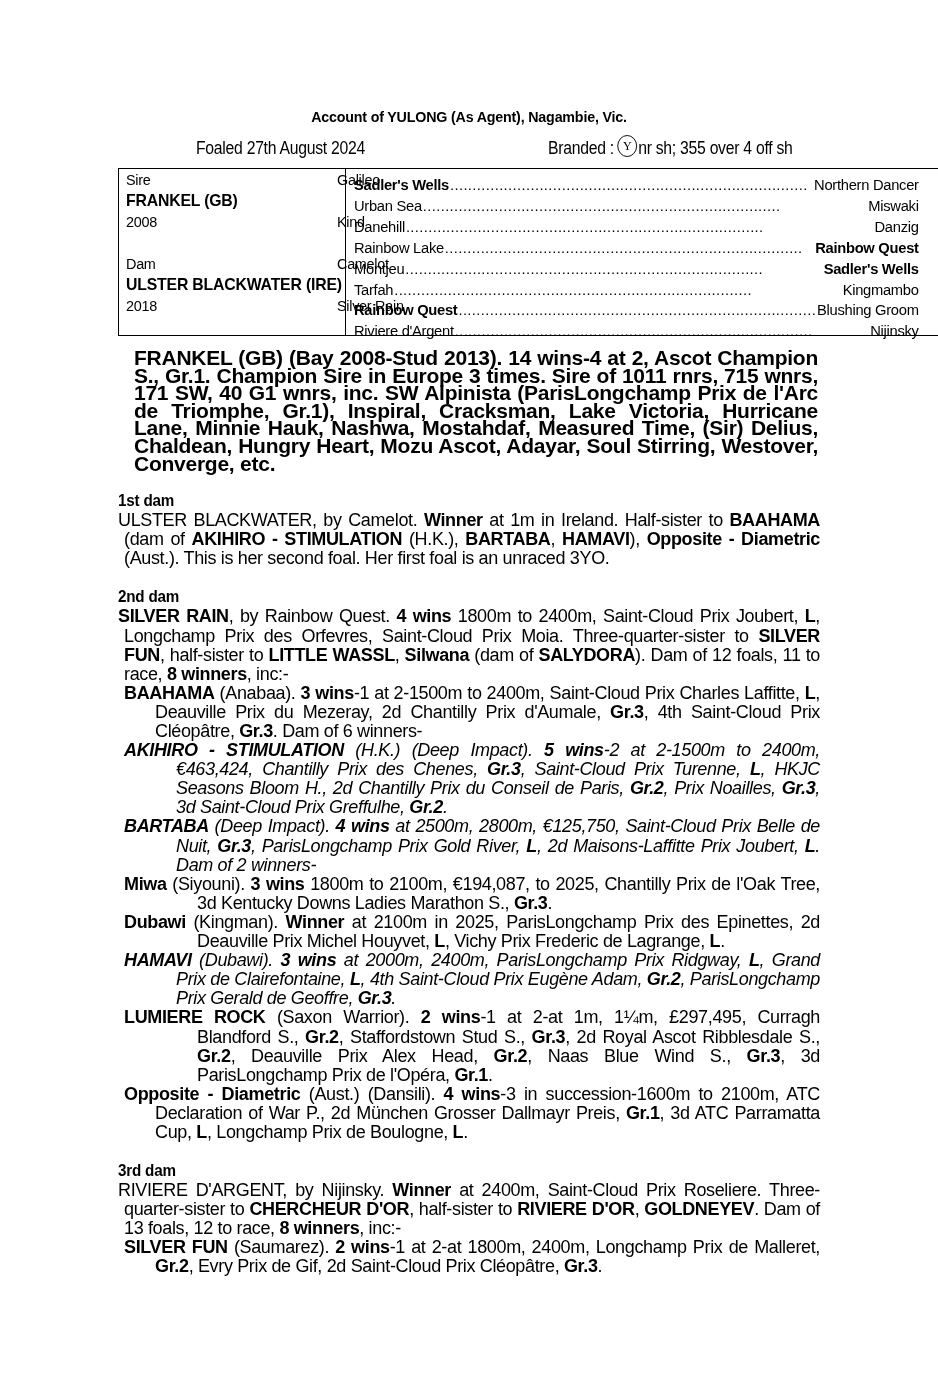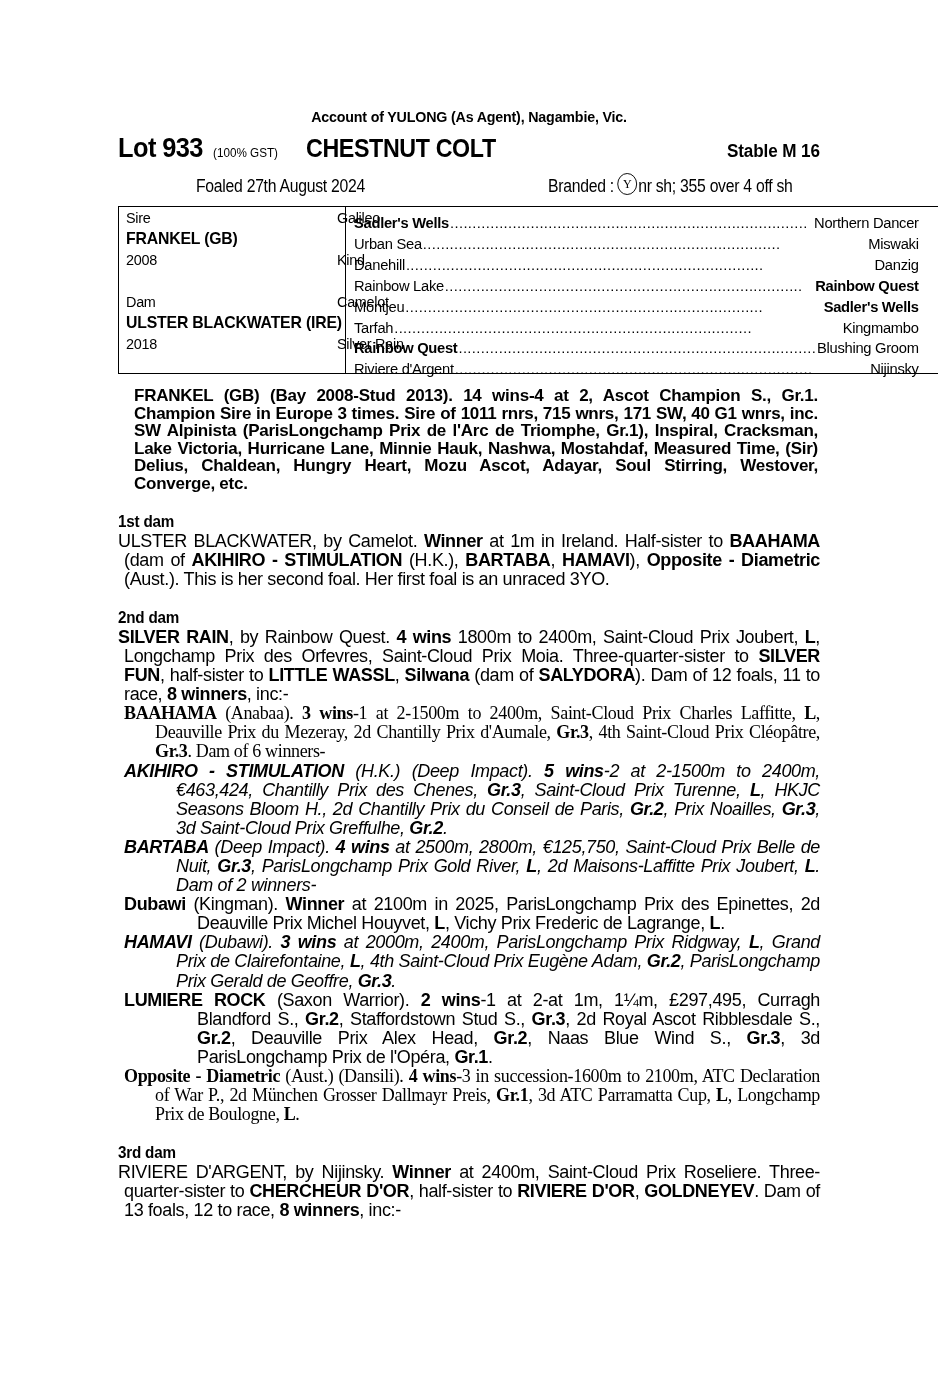--- a/index.html
+++ b/index.html
@@ -165,21 +165,21 @@
     color: #000;
   }
   .ped-right .gp .tail { flex: 0 0 auto; }
   .b { font-weight: bold; }
 
   
   .sire-blurb {
     margin: 13px 0 0 16px;
     width: 684px;
     font-weight: bold;
-    font-size: 17px;
+    font-size: 21px;
     line-height: 17.6px;
     text-align: justify;
     letter-spacing: -0.25px;
     font-family: "Liberation Sans", "DejaVu Sans", sans-serif;
   }
 
   
   .dam-head {
     font-weight: bold;
     font-size: 16px;
@@ -193,40 +193,34 @@
     margin: 0;
     font-size: 18px;
     line-height: 19.1px;
     text-align: justify;
     text-justify: inter-word;
     letter-spacing: -0.35px;
     word-spacing: 0px;
     hyphens: none;
   }
   p.entry.lvl0 { padding-left: 6px;  text-indent: -6px;  margin-left: 0px; }
-  p.entry.lvl1 { padding-left: 37px; text-indent: -31px; margin-left: 0px; font-family: Liberation Serif, serif; }
+  p.entry.lvl1 { padding-left: 37px; text-indent: -31px; margin-left: 0px; }
   p.entry.lvl2 { padding-left: 58px; text-indent: -52px; margin-left: 0px; font-style: italic; }
   p.entry.lvl3 { padding-left: 79px; text-indent: -73px; margin-left: 0px; }
   p.entry.lvl2b { padding-left: 58px; text-indent: -6px; margin-left: 0px; }
   p.entry .nm { font-weight: bold; }
   .entry-wrap { width: 702px; }
 </style>
 </head>
 <body>
 
 <div class="page">
 
   <div class="account-line">Account of YULONG (As Agent), Nagambie, Vic.</div>
 
-  <div class="lot-row">
-    <span class="lot-no">Lot 933</span>
-    <span class="gst">(100% GST)</span>
-    <span class="colour-sex">CHESTNUT COLT</span>
-    <span class="stable">Stable M 16</span>
-  </div>
 
   <div class="foaled-row">
     <span class="foaled">Foaled 27th August 2024</span>
     <span class="branded">
       <span>Branded :</span>
       <span class="brand-mark">
           <span>Y</span>
         </span>
       <span>nr sh; 355 over 4 off sh</span>
     </span>
@@ -293,21 +287,23 @@
   <div class="sire-blurb">FRANKEL (GB) (Bay 2008-Stud 2013). 14 wins-4 at 2, Ascot Champion S., Gr.1. Champion Sire in Europe 3 times. Sire of 1011 rnrs, 715 wnrs, 171 SW, 40 G1 wnrs, inc. SW Alpinista (ParisLongchamp Prix de l'Arc de Triomphe, Gr.1), Inspiral, Cracksman, Lake Victoria, Hurricane Lane, Minnie Hauk, Nashwa, Mostahdaf, Measured Time, (Sir) Delius, Chaldean, Hungry Heart, Mozu Ascot, Adayar, Soul Stirring, Westover, Converge, etc.</div>
 
   <div id="sections" class="entry-wrap">
       <div class="dam-head">1st dam</div>
       <p class="entry lvl0"><span>ULSTER BLACKWATER, by Camelot. </span><span class="nm">Winner</span><span> at 1m in Ireland. Half-sister to </span><span class="nm">BAAHAMA</span><span> (dam of </span><span class="nm">AKIHIRO - STIMULATION</span><span> (H.K.), </span><span class="nm">BARTABA</span><span>, </span><span class="nm">HAMAVI</span><span>), </span><span class="nm">Opposite - Diametric</span><span> (Aust.). This is her second foal. Her first foal is an unraced 3YO.</span></p>
       <div class="dam-head">2nd dam</div>
       <p class="entry lvl0"><span class="nm">SILVER RAIN</span><span>, by Rainbow Quest. </span><span class="nm">4 wins</span><span> 1800m to 2400m, Saint-Cloud Prix Joubert, </span><span class="nm">L</span><span>, Longchamp Prix des Orfevres, Saint-Cloud Prix Moia. Three-quarter-sister to </span><span class="nm">SILVER FUN</span><span>, half-sister to </span><span class="nm">LITTLE WASSL</span><span>, </span><span class="nm">Silwana</span><span> (dam of </span><span class="nm">SALYDORA</span><span>). Dam of 12 foals, 11 to race, </span><span class="nm">8 winners</span><span>, inc:-</span></p>
       <p class="entry lvl1"><span class="nm">BAAHAMA</span><span> (Anabaa). </span><span class="nm">3 wins</span><span>-1 at 2-1500m to 2400m, Saint-Cloud Prix Charles Laffitte, </span><span class="nm">L</span><span>, Deauville Prix du Mezeray, 2d Chantilly Prix d'Aumale, </span><span class="nm">Gr.3</span><span>, 4th Saint-Cloud Prix Cléopâtre, </span><span class="nm">Gr.3</span><span>. Dam of 6 winners-</span></p>
       <p class="entry lvl2"><span class="nm">AKIHIRO - STIMULATION</span><span> (H.K.) (Deep Impact). </span><span class="nm">5 wins</span><span>-2 at 2-1500m to 2400m, €463,424, Chantilly Prix des Chenes, </span><span class="nm">Gr.3</span><span>, Saint-Cloud Prix Turenne, </span><span class="nm">L</span><span>, HKJC Seasons Bloom H., 2d Chantilly Prix du Conseil de Paris, </span><span class="nm">Gr.2</span><span>, Prix Noailles, </span><span class="nm">Gr.3</span><span>, 3d Saint-Cloud Prix Greffulhe, </span><span class="nm">Gr.2</span><span>.</span></p>
       <p class="entry lvl2"><span class="nm">BARTABA</span><span> (Deep Impact). </span><span class="nm">4 wins</span><span> at 2500m, 2800m, €125,750, Saint-Cloud Prix Belle de Nuit, </span><span class="nm">Gr.3</span><span>, ParisLongchamp Prix Gold River, </span><span class="nm">L</span><span>, 2d Maisons-Laffitte Prix Joubert, </span><span class="nm">L</span><span>. Dam of 2 winners-</span></p>
+      <p class="entry lvl3"><span class="nm">Miwa</span><span> (Siyouni). </span><span class="nm">3 wins</span><span> 1800m to 2100m, €194,087, to 2025, Chantilly Prix de l'Oak Tree, 3d Kentucky Downs Ladies Marathon S., </span><span class="nm">Gr.3</span><span>.</span></p>
       <p class="entry lvl3"><span class="nm">Dubawi</span><span> (Kingman). </span><span class="nm">Winner</span><span> at 2100m in 2025, ParisLongchamp Prix des Epinettes, 2d Deauville Prix Michel Houyvet, </span><span class="nm">L</span><span>, Vichy Prix Frederic de Lagrange, </span><span class="nm">L</span><span>.</span></p>
       <p class="entry lvl2"><span class="nm">HAMAVI</span><span> (Dubawi). </span><span class="nm">3 wins</span><span> at 2000m, 2400m, ParisLongchamp Prix Ridgway, </span><span class="nm">L</span><span>, Grand Prix de Clairefontaine, </span><span class="nm">L</span><span>, 4th Saint-Cloud Prix Eugène Adam, </span><span class="nm">Gr.2</span><span>, ParisLongchamp Prix Gerald de Geoffre, </span><span class="nm">Gr.3</span><span>.</span></p>
       <p class="entry lvl3"><span class="nm">LUMIERE ROCK</span><span> (Saxon Warrior). </span><span class="nm">2 wins</span><span>-1 at 2-at 1m, 1¼m, £297,495, Curragh Blandford S., </span><span class="nm">Gr.2</span><span>, Staffordstown Stud S., </span><span class="nm">Gr.3</span><span>, 2d Royal Ascot Ribblesdale S., </span><span class="nm">Gr.2</span><span>, Deauville Prix Alex Head, </span><span class="nm">Gr.2</span><span>, Naas Blue Wind S., </span><span class="nm">Gr.3</span><span>, 3d ParisLongchamp Prix de l'Opéra, </span><span class="nm">Gr.1</span><span>.</span></p>
       <p class="entry lvl1"><span class="nm">Opposite - Diametric</span><span> (Aust.) (Dansili). </span><span class="nm">4 wins</span><span>-3 in succession-1600m to 2100m, ATC Declaration of War P., 2d München Grosser Dallmayr Preis, </span><span class="nm">Gr.1</span><span>, 3d ATC Parramatta Cup, </span><span class="nm">L</span><span>, Longchamp Prix de Boulogne, </span><span class="nm">L</span><span>.</span></p>
       <div class="dam-head">3rd dam</div>
       <p class="entry lvl0"><span>RIVIERE D'ARGENT, by Nijinsky. </span><span class="nm">Winner</span><span> at 2400m, Saint-Cloud Prix Roseliere. Three-quarter-sister to </span><span class="nm">CHERCHEUR D'OR</span><span>, half-sister to </span><span class="nm">RIVIERE D'OR</span><span>, </span><span class="nm">GOLDNEYEV</span><span>. Dam of 13 foals, 12 to race, </span><span class="nm">8 winners</span><span>, inc:-</span></p>
+      <p class="entry lvl1"><span class="nm">SILVER FUN</span><span> (Saumarez). </span><span class="nm">2 wins</span><span>-1 at 2-at 1800m, 2400m, Longchamp Prix de Malleret, </span><span class="nm">Gr.2</span><span>, Evry Prix de Gif, 2d Saint-Cloud Prix Cléopâtre, </span><span class="nm">Gr.3</span><span>.</span></p>
     </div>
 
 </div>
 
 </body></html>

